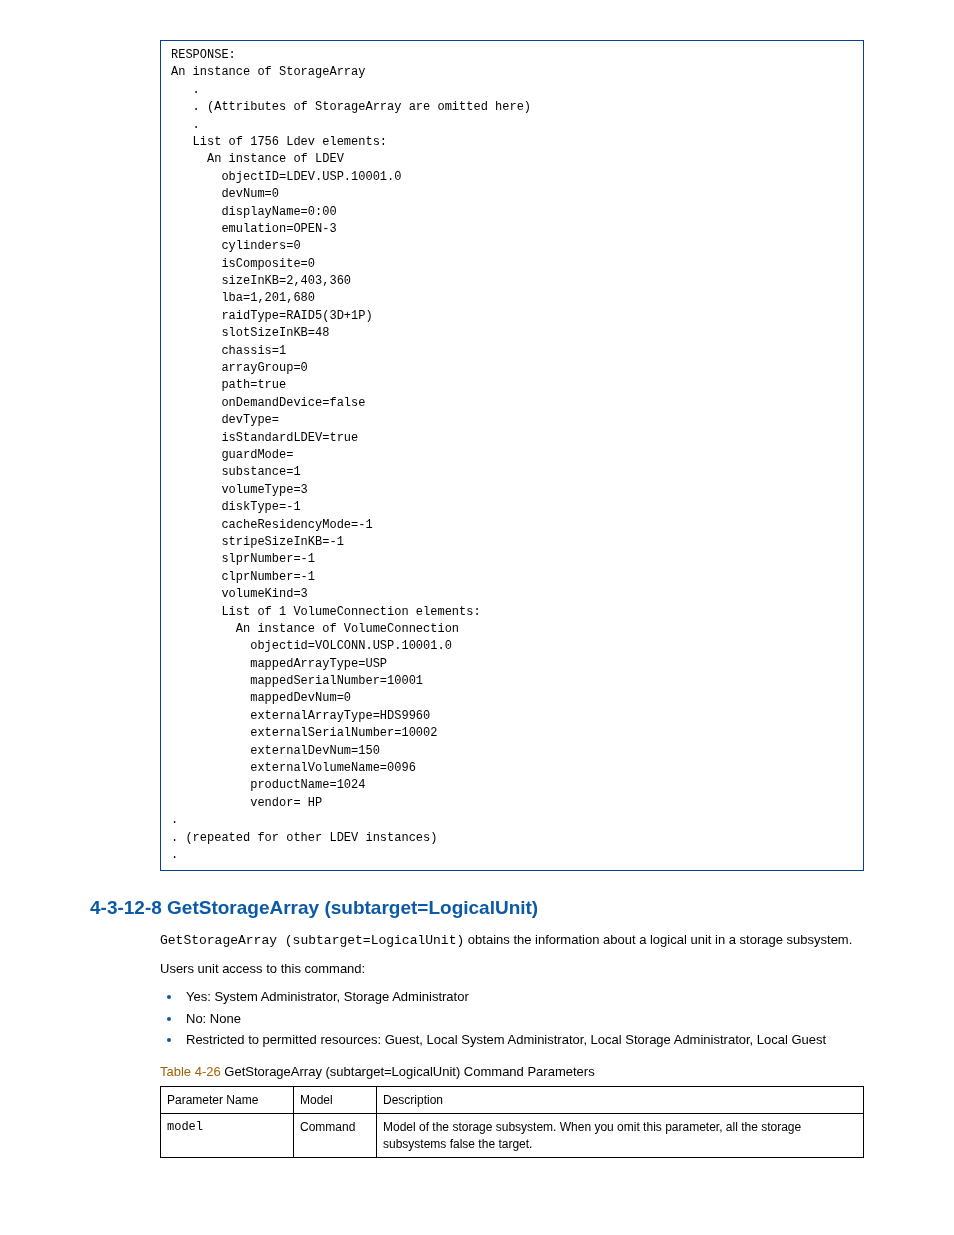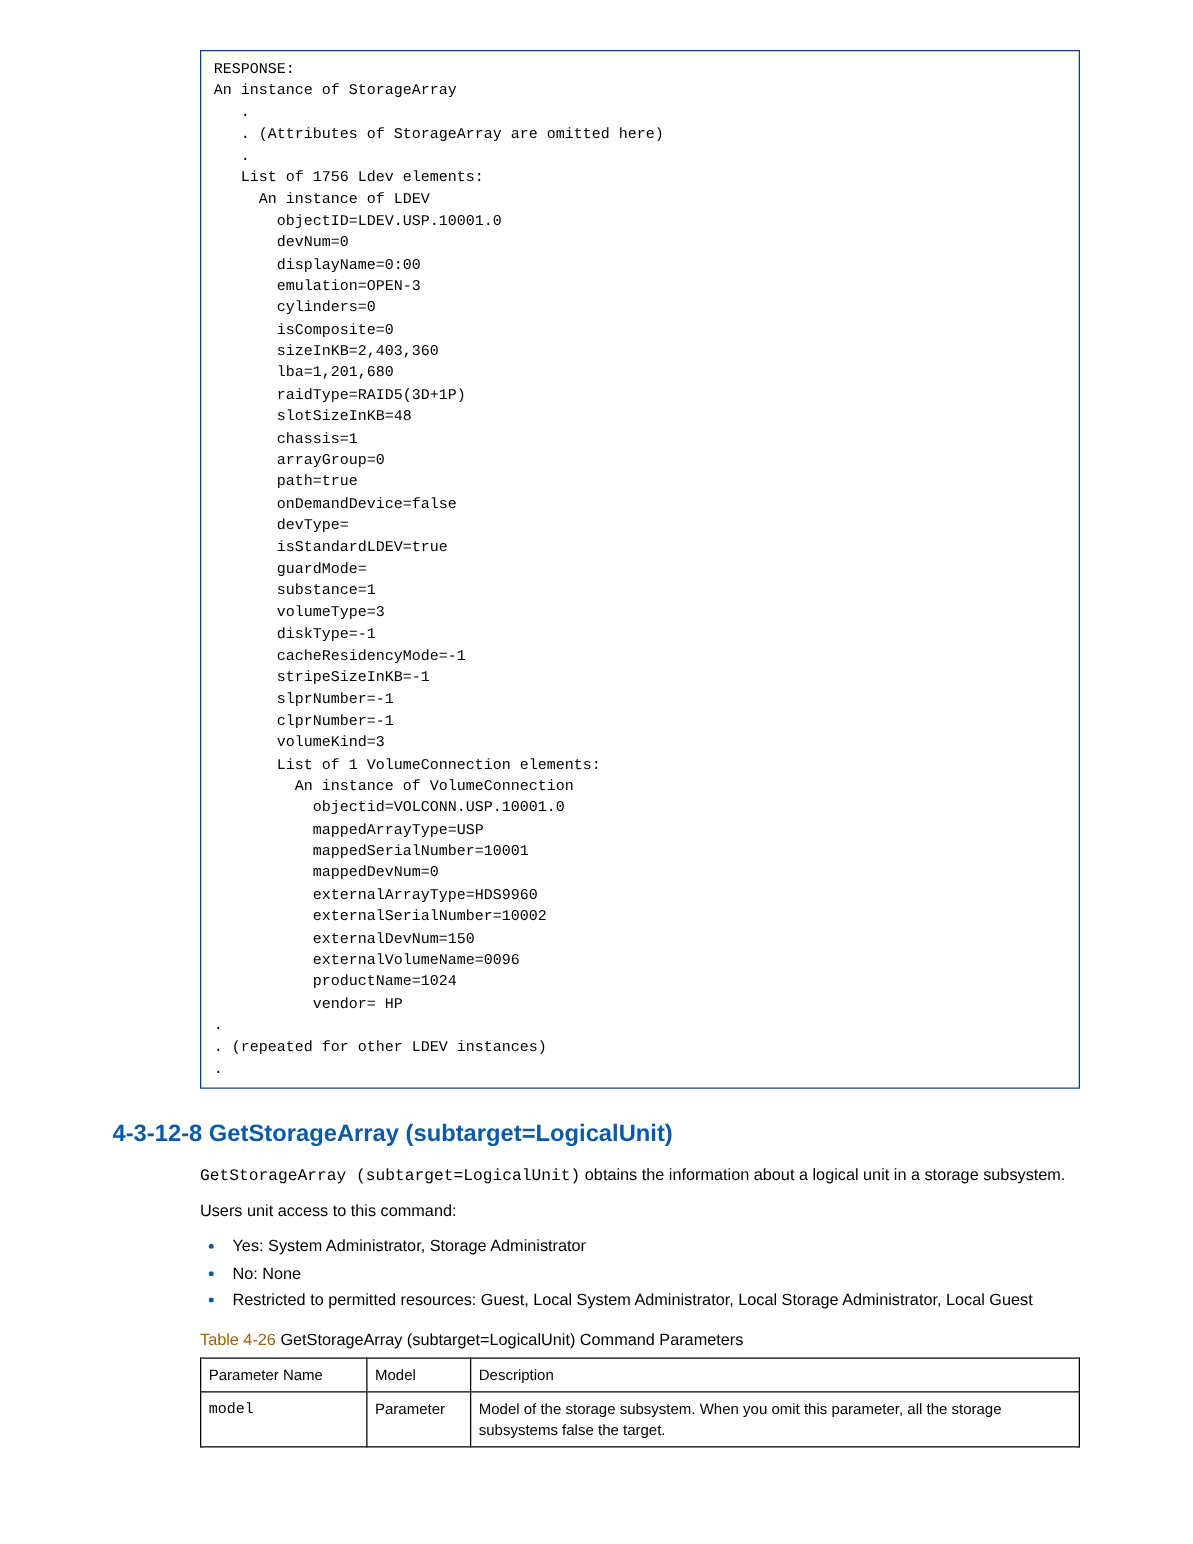--- a/index.html
+++ b/index.html
@@ -153,21 +153,21 @@
 
 <table class="params">
   <tbody>
       <tr>
     <th class="param-name">Parameter Name</th>
     <th class="status">Model</th>
     <th>Description</th>
   </tr>
   <tr>
     <td class="mono">model</td>
-    <td>Parameter</td>
+    <td>Command</td>
     <td>Model of the storage subsystem. When you omit this parameter, all the storage subsystems false the target.</td>
   </tr>
 </tbody>
   </table>
 
 <div class="footer">
   &nbsp;&nbsp;&nbsp;
 </div>
 
 </body></html>

